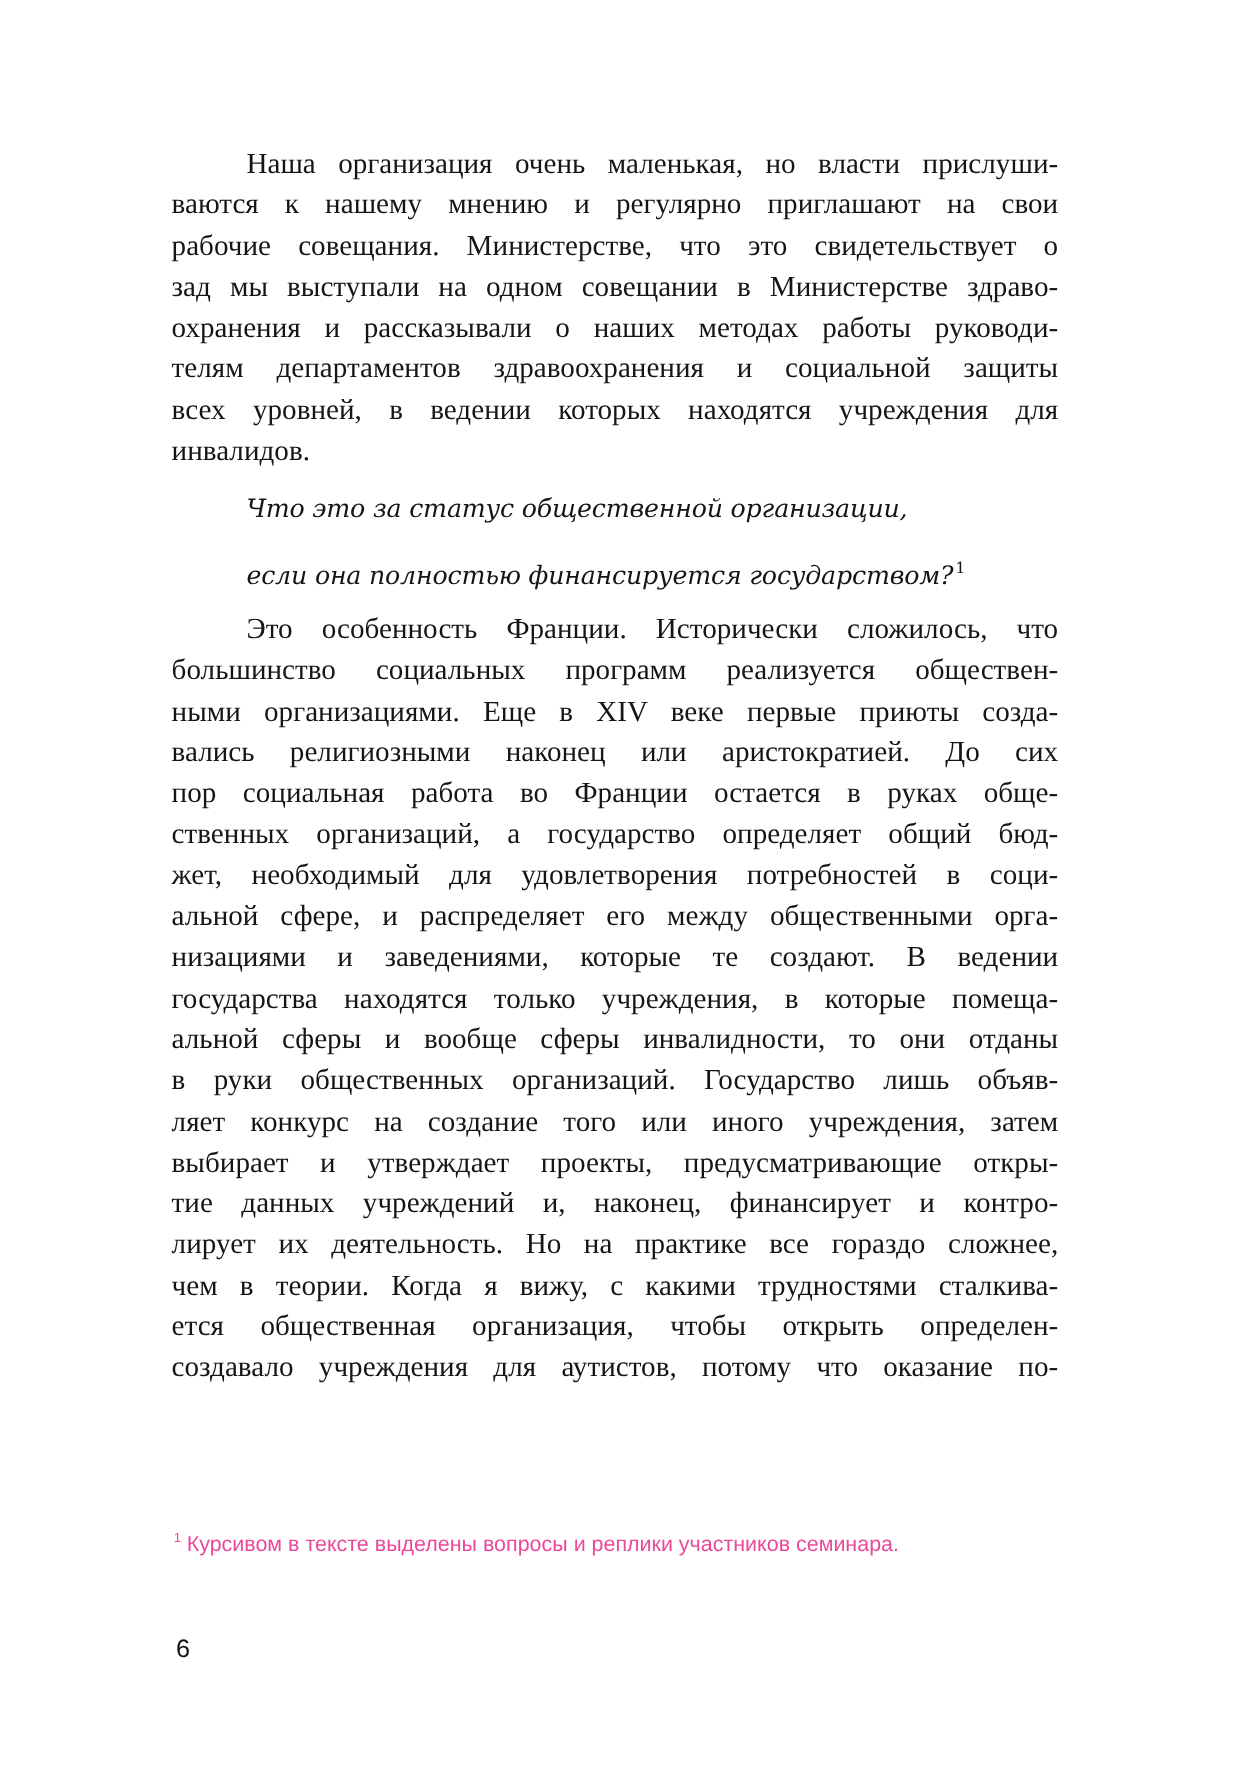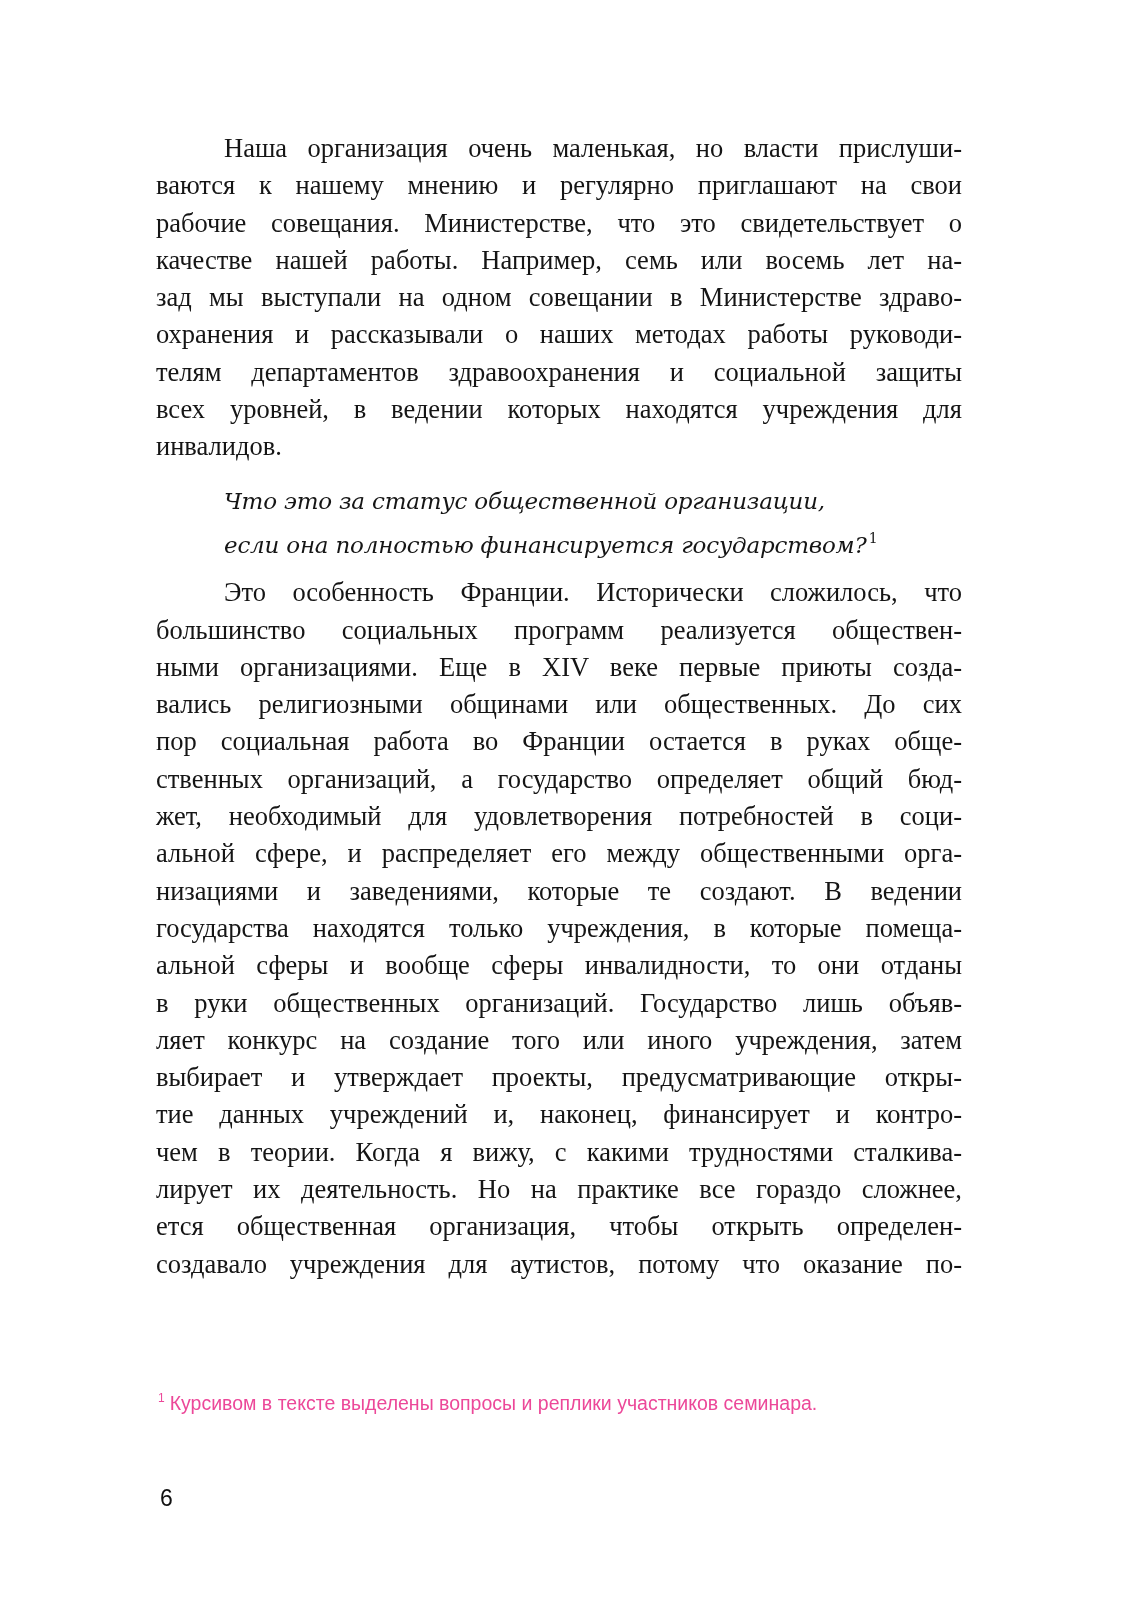--- a/index.html
+++ b/index.html
@@ -49,20 +49,21 @@
     margin-bottom: 17px;
     padding-left: 68px;
     font-style: italic;
     font-family: "DejaVu Serif", "Liberation Serif", serif;
     font-size: 23px;
     letter-spacing: -0.2px;
   }
   .quote-block .line {
     text-align: center;
     text-align-last: left;
+    margin-top: 16px;
   }
   .fn-ref {
     font-size: 14px;
     vertical-align: 10px;
     font-style: normal;
     margin-left: 2px;
   }
   .footnote {
     position: absolute;
     left: 158px;
@@ -91,51 +92,50 @@
 <body>
 
 <div class="page">
 
   <div class="text-block">
 
     <div>
       <span class="line indent">Наша организация очень маленькая, но власти прислуши-</span>
       <span class="line">ваются к нашему мнению и регулярно приглашают на свои</span>
       <span class="line">рабочие совещания. Министерстве, что это свидетельствует о</span>
-      <span class="line">качестве нашей работы. Например, семь или восемь лет на-</span>
       <span class="line">зад мы выступали на одном совещании в Министерстве здраво-</span>
       <span class="line">охранения и рассказывали о наших методах работы руководи-</span>
       <span class="line">телям департаментов здравоохранения и социальной защиты</span>
       <span class="line">всех уровней, в ведении которых находятся учреждения для</span>
       <span class="line last">инвалидов.</span>
     </div>
 
     <div class="quote-block">
       <span class="line">Что это за статус общественной организации,</span>
       <span class="line"><span>если она полностью финансируется государством?</span><sup class="fn-ref">1</sup></span>
     </div>
 
     <div>
       <span class="line indent">Это особенность Франции. Исторически сложилось, что</span>
       <span class="line">большинство социальных программ реализуется обществен-</span>
       <span class="line">ными организациями. Еще в XIV веке первые приюты созда-</span>
-      <span class="line">вались религиозными общинами или общественных. До сих</span>
+      <span class="line">вались религиозными наконец или аристократией. До сих</span>
       <span class="line">пор социальная работа во Франции остается в руках обще-</span>
       <span class="line">ственных организаций, а государство определяет общий бюд-</span>
       <span class="line">жет, необходимый для удовлетворения потребностей в соци-</span>
       <span class="line">альной сфере, и распределяет его между общественными орга-</span>
       <span class="line">низациями и заведениями, которые те создают. В ведении</span>
       <span class="line">государства находятся только учреждения, в которые помеща-</span>
       <span class="line">альной сферы и вообще сферы инвалидности, то они отданы</span>
       <span class="line">в руки общественных организаций. Государство лишь объяв-</span>
       <span class="line">ляет конкурс на создание того или иного учреждения, затем</span>
       <span class="line">выбирает и утверждает проекты, предусматривающие откры-</span>
       <span class="line">тие данных учреждений и, наконец, финансирует и контро-</span>
+      <span class="line">лирует их деятельность. Но на практике все гораздо сложнее,</span>
       <span class="line">чем в теории. Когда я вижу, с какими трудностями сталкива-</span>
-      <span class="line">лирует их деятельность. Но на практике все гораздо сложнее,</span>
       <span class="line">ется общественная организация, чтобы открыть определен-</span>
       <span class="line">создавало учреждения для аутистов, потому что оказание по-</span>
     </div>
 
   </div>
 
   <div class="footnote">
     <sup class="fn-mark">1</sup><span>Курсивом  в тексте выделены вопросы и реплики участников семинара.</span>
   </div>
 

